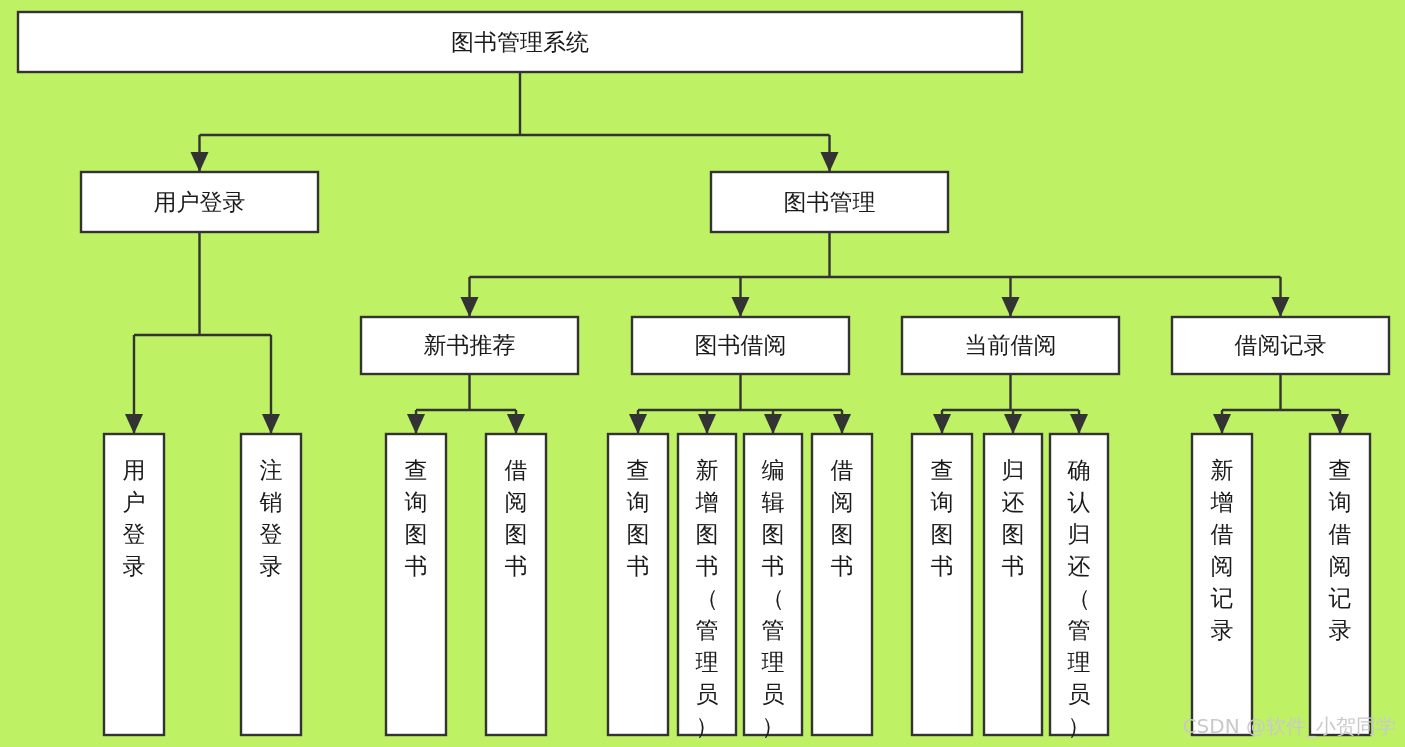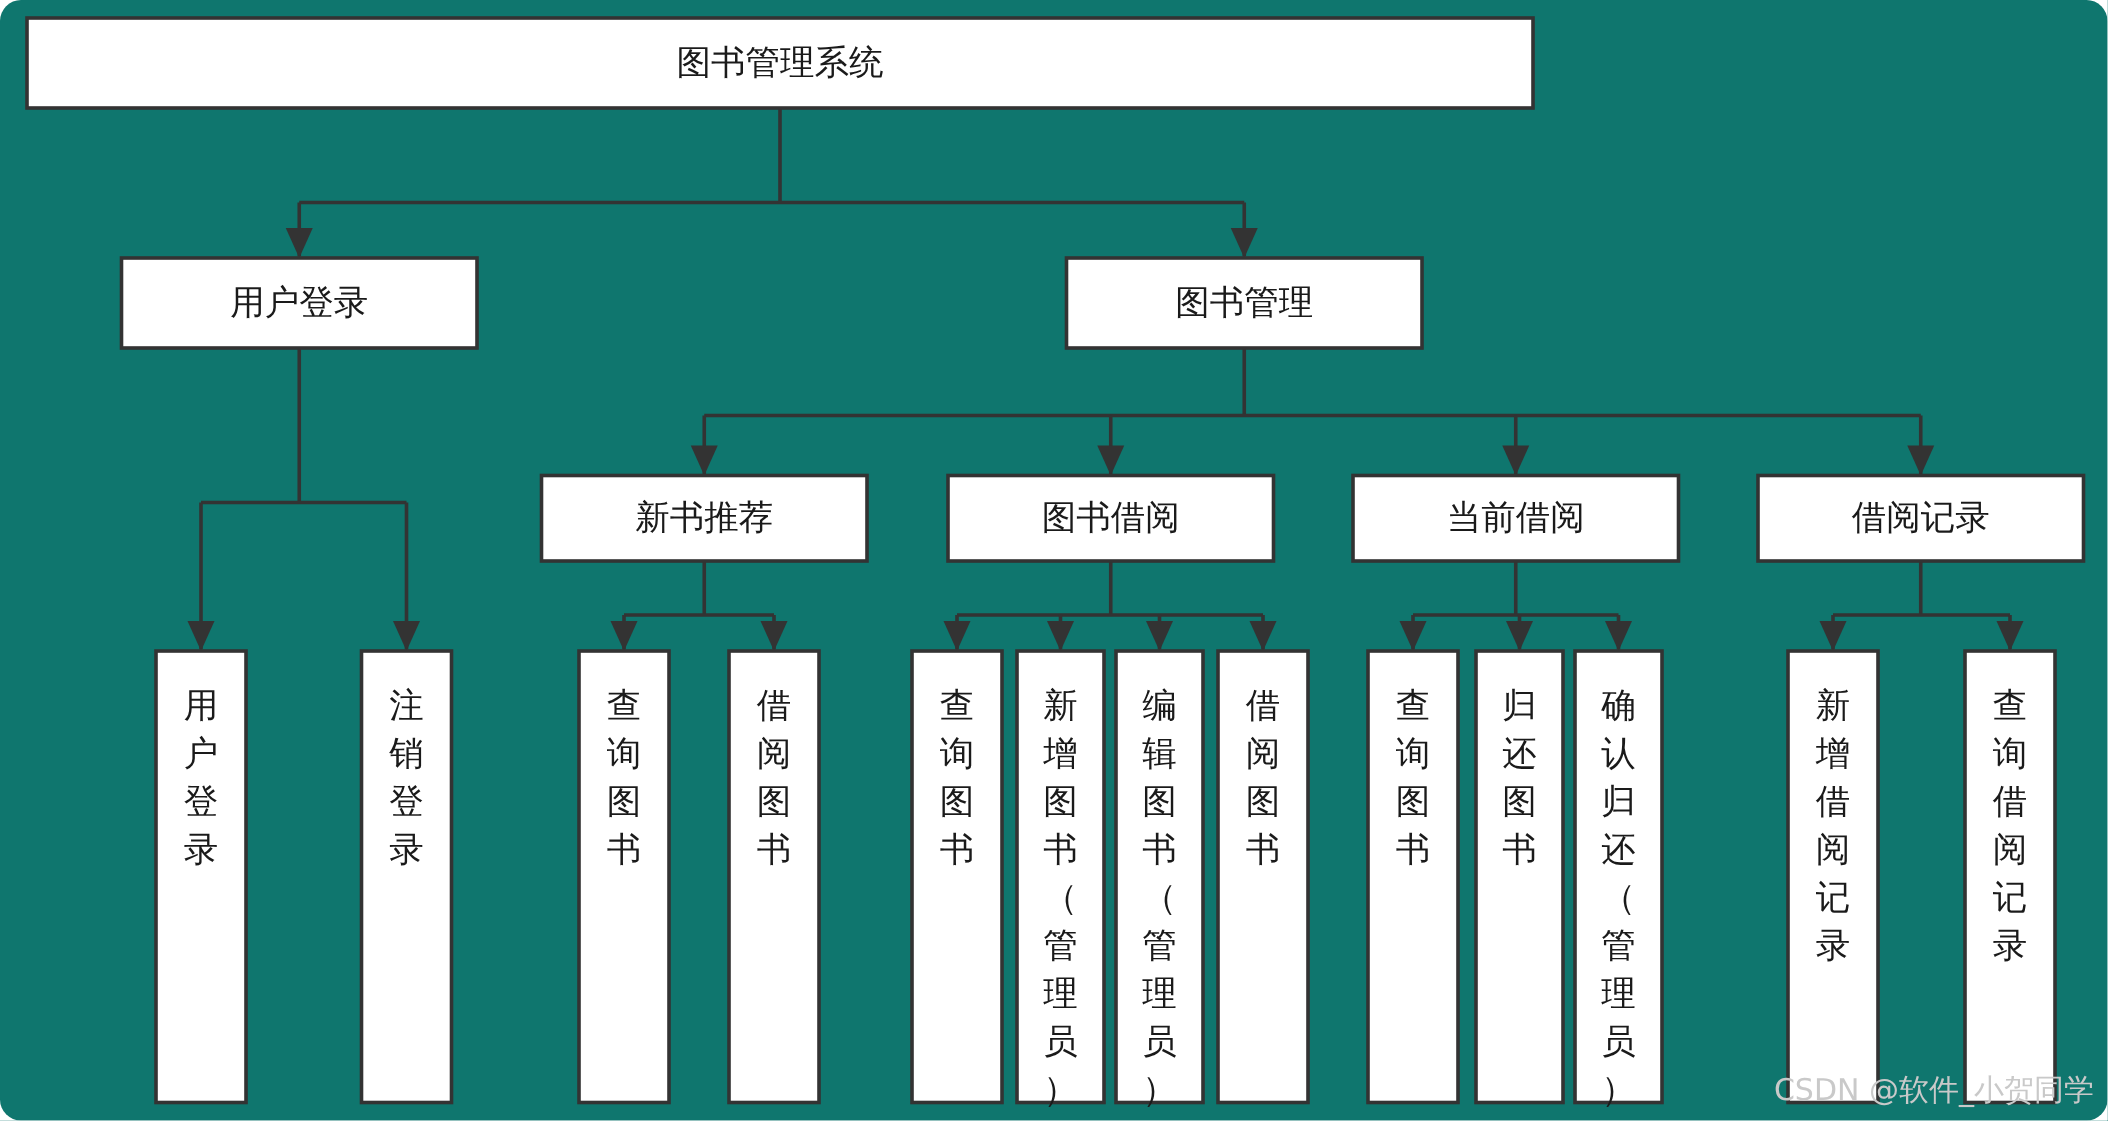--- a/index.html
+++ b/index.html
@@ -8,23 +8,22 @@
     padding: 0;
     background: #ffffff;
   }
   body {
     font-family: "DejaVu Sans", "Liberation Sans", sans-serif;
   }
   #diagram-root {
     position: relative;
     width: 1405px;
     height: 747px;
-    background: #0f766e;
+    background: #bef264;
     overflow: hidden;
-    border-radius: 14px;
   }
   svg#tree-svg {
     position: absolute;
     top: 0;
     left: 0;
     width: 1405px;
     height: 747px;
     display: block;
   }
   .node-box {

